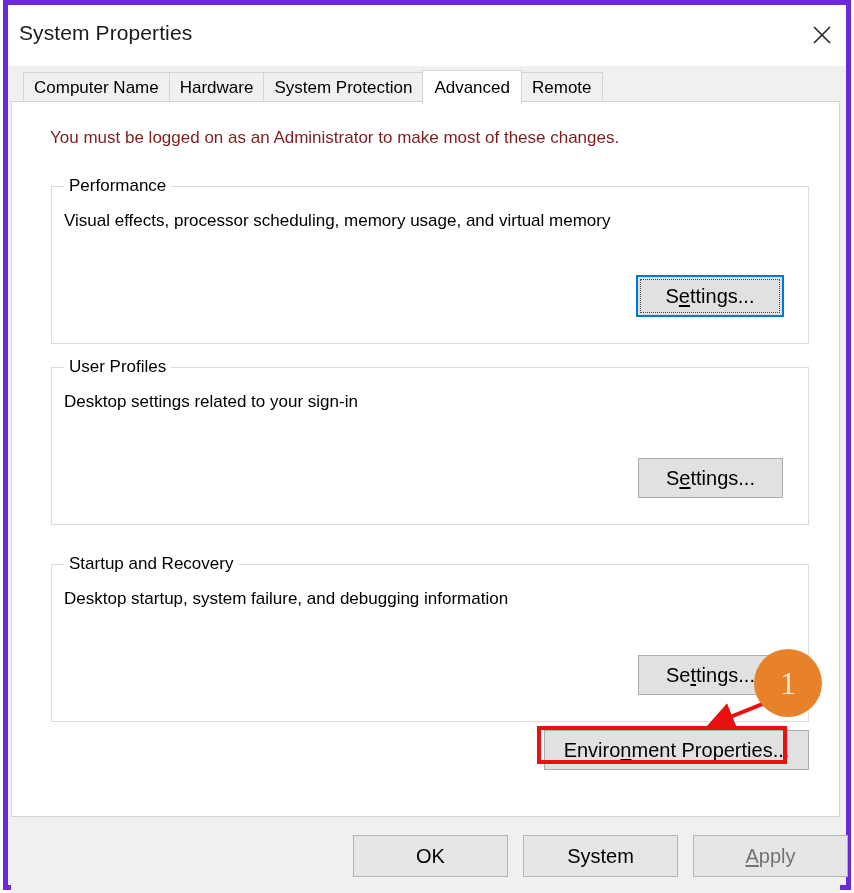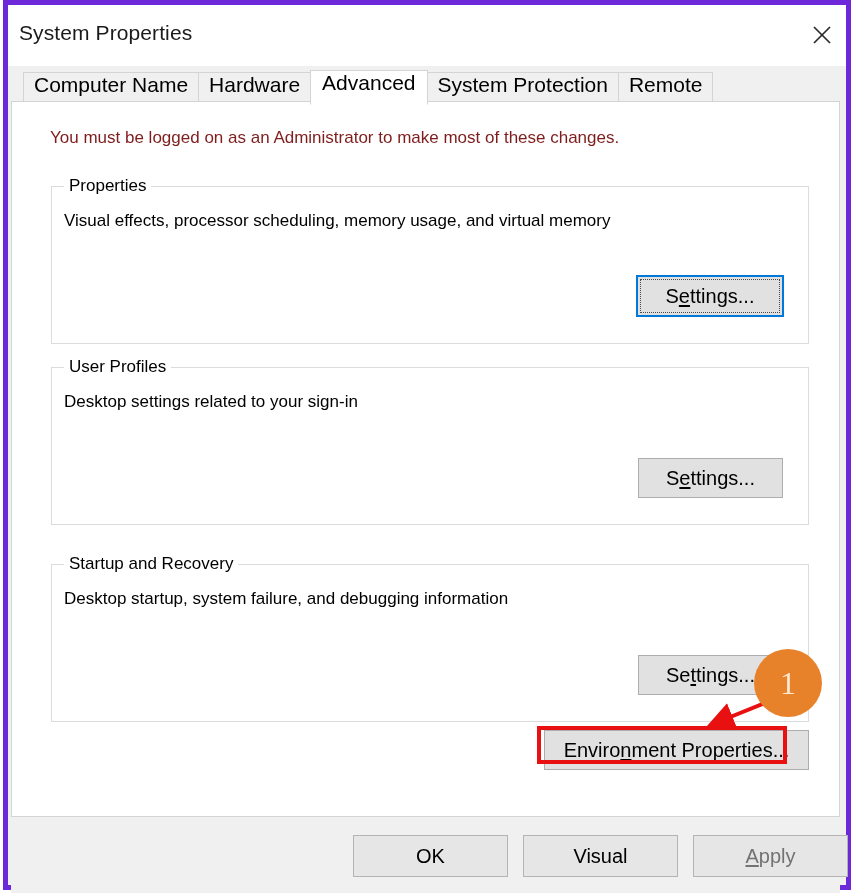--- a/index.html
+++ b/index.html
@@ -44,22 +44,22 @@
     position:absolute;left:0px;top:61px;width:100%;height:37px;
     background:#f0f0f0;
   }
   .tabs{
     position:absolute;left:15px;top:4px;
     display:flex;align-items:flex-end;height:33px;
   }
   .tab{
     height:31px;
     padding:0 10px;
-    display:flex;
-    font-size:21px;color:#000000;
+    display:flex;align-items:center;
+    font-size:17px;color:#000000;
     background:#f0f0f0;
     border:1px solid #d4d4d4;
     border-bottom:none;
     margin-right:-1px;
     white-space:nowrap;
     box-sizing:border-box;
     cursor:default;
   }
   .tab.active{
     background:#ffffff;
@@ -183,38 +183,38 @@
     </div>
 
     <div class="tabstrip">
       <div class="tabs">
         <div class="tab">
           <span>Computer Name</span>
         </div>
         <div class="tab">
           <span>Hardware</span>
         </div>
+        <div class="tab">
+          <span>System Protection</span>
+        </div>
         <div class="tab active">
           <span>Advanced</span>
         </div>
         <div class="tab">
-          <span>System Protection</span>
-        </div>
-        <div class="tab">
           <span>Remote</span>
         </div>
       </div>
     </div>
 
     <div class="content">
 
       <div class="admin-note">You must be logged on as an Administrator to make most of these changes.</div>
 
       <div class="groupbox" style="left:39px;top:84px;width:758px;height:158px;">
-        <div class="gb-title">Properties</div>
+        <div class="gb-title">Performance</div>
         <div class="gb-desc">Visual effects, processor scheduling, memory usage, and virtual memory</div>
         <div class="btn focused" style="left:584px;top:88px;width:148px;height:42px;">
           <span class="focusring"></span>
           <span class="lbl"><span>S</span><span class="acc">e</span><span>ttings...</span></span>
         </div>
       </div>
 
       <div class="groupbox" style="left:39px;top:265px;width:758px;height:158px;">
         <div class="gb-title">User Profiles</div>
         <div class="gb-desc">Desktop settings related to your sign-in</div>
@@ -235,21 +235,21 @@
         <span class="lbl"><span>Enviro</span><span class="acc">n</span><span>ment Properties...</span></span>
       </div>
 
     </div>
 
     <div class="footer">
       <div class="btn footer" style="left:342px;top:17px;width:155px;height:42px;">
         <span class="lbl">OK</span>
       </div>
       <div class="btn footer" style="left:512px;top:17px;width:155px;height:42px;">
-        <span class="lbl">Visual</span>
+        <span class="lbl">System</span>
       </div>
       <div class="btn footer disabled" style="left:682px;top:17px;width:155px;height:42px;">
         <span class="lbl"><span class="acc">A</span><span>pply</span></span>
       </div>
     </div>
 
   </div>
 
   <div class="anno-box" style="left:537px;top:726px;width:250px;height:38px;"></div>
 

